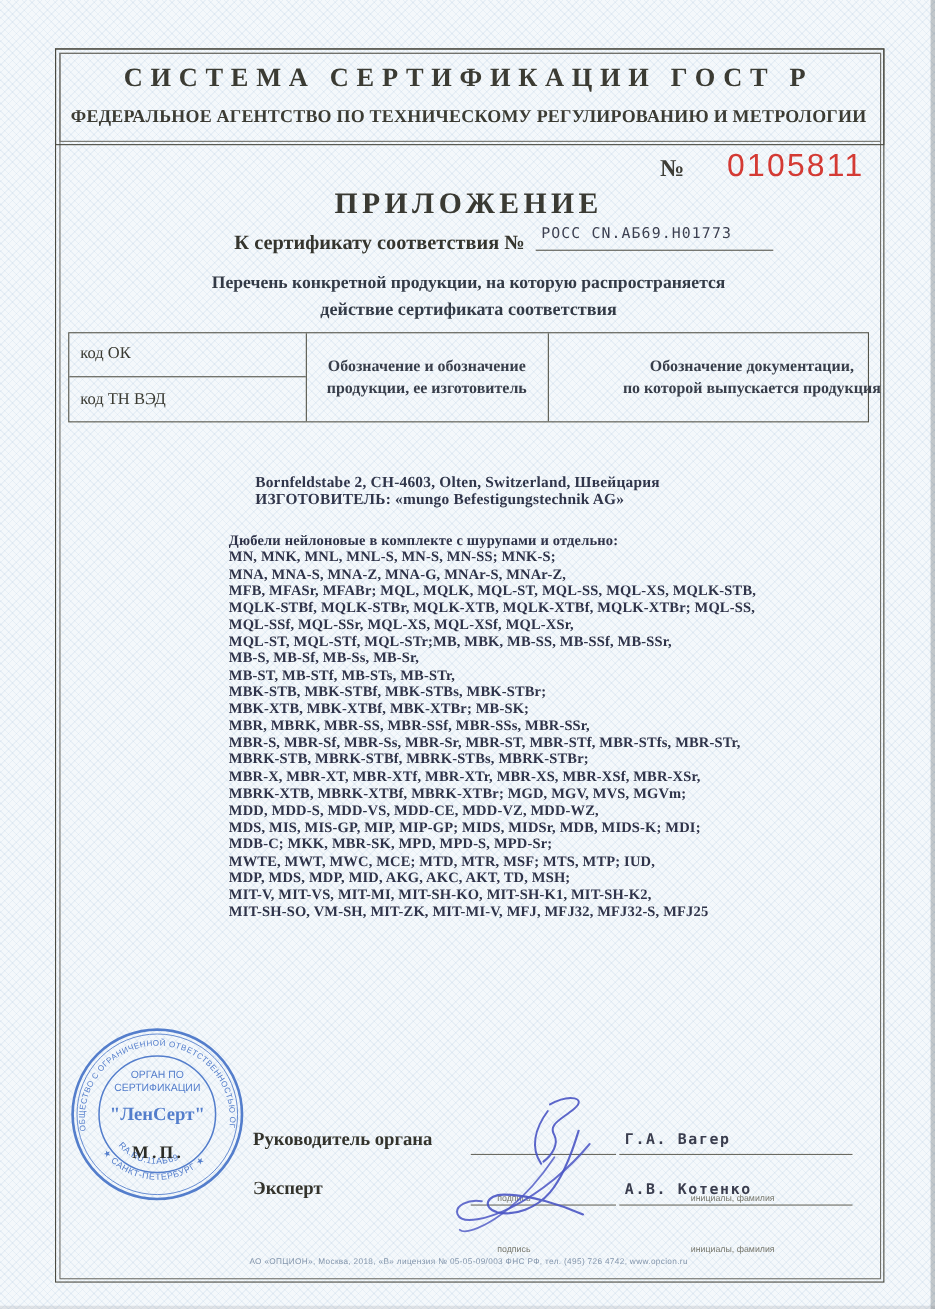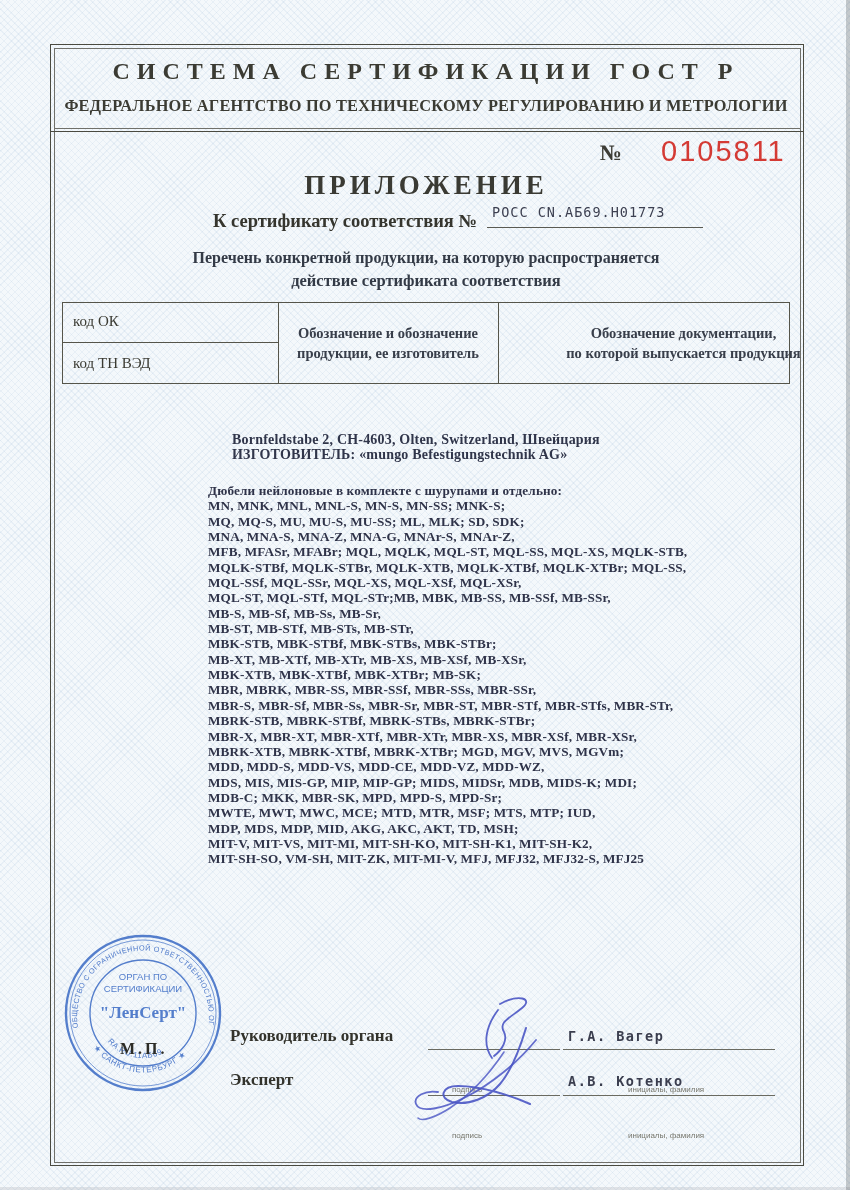--- a/index.html
+++ b/index.html
@@ -116,30 +116,28 @@
       <div>по которой выпускается продукция</div>
     </div>
   </div>
 
   <div class="abs mfr1">ИЗГОТОВИТЕЛЬ:  «mungo Befestigungstechnik AG»</div>
   <div class="abs mfr2">Bornfeldstabe 2, CH-4603, Olten, Switzerland, Швейцария</div>
 
   <div class="abs plist">
     <div class="pl">Дюбели нейлоновые в комплекте с шурупами и отдельно:</div>
     <div class="pl">MN, MNK, MNL, MNL-S, MN-S, MN-SS; MNK-S;</div>
-    <div class="pl">MQ, MQ-S, MU, MU-S, MU-SS; ML, MLK; SD, SDK;</div>
     <div class="pl">MNA, MNA-S, MNA-Z, MNA-G, MNAr-S, MNAr-Z,</div>
     <div class="pl">MFB, MFASr, MFABr; MQL, MQLK, MQL-ST, MQL-SS, MQL-XS, MQLK-STB,</div>
     <div class="pl">MQLK-STBf, MQLK-STBr, MQLK-XTB, MQLK-XTBf, MQLK-XTBr; MQL-SS,</div>
     <div class="pl">MQL-SSf, MQL-SSr, MQL-XS, MQL-XSf, MQL-XSr,</div>
     <div class="pl">MQL-ST, MQL-STf, MQL-STr;MB, MBK, MB-SS, MB-SSf, MB-SSr,</div>
     <div class="pl">MB-S, MB-Sf, MB-Ss, MB-Sr,</div>
     <div class="pl">MB-ST, MB-STf, MB-STs,  MB-STr,</div>
     <div class="pl">MBK-STB, MBK-STBf, MBK-STBs, MBK-STBr;</div>
-    <div class="pl">MB-XT, MB-XTf, MB-XTr, MB-XS, MB-XSf, MB-XSr,</div>
     <div class="pl">MBK-XTB, MBK-XTBf, MBK-XTBr; MB-SK;</div>
     <div class="pl">MBR, MBRK, MBR-SS, MBR-SSf, MBR-SSs, MBR-SSr,</div>
     <div class="pl">MBR-S, MBR-Sf, MBR-Ss, MBR-Sr, MBR-ST, MBR-STf, MBR-STfs, MBR-STr,</div>
     <div class="pl">MBRK-STB, MBRK-STBf, MBRK-STBs, MBRK-STBr;</div>
     <div class="pl">MBR-X, MBR-XT, MBR-XTf, MBR-XTr, MBR-XS,  MBR-XSf, MBR-XSr,</div>
     <div class="pl">MBRK-XTB, MBRK-XTBf, MBRK-XTBr; MGD, MGV, MVS, MGVm;</div>
     <div class="pl">MDD, MDD-S, MDD-VS, MDD-CE, MDD-VZ, MDD-WZ,</div>
     <div class="pl">MDS, MIS, MIS-GP, MIP, MIP-GP; MIDS, MIDSr, MDB, MIDS-K; MDI;</div>
     <div class="pl">MDB-C; MKK, MBR-SK, MPD, MPD-S, MPD-Sr;</div>
     <div class="pl">MWTE, MWT, MWC, MCE; MTD, MTR, MSF; MTS, MTP; IUD,</div>
@@ -187,16 +185,17 @@
 
   <svg class="abs sigwrap" style="left:438px; top:992px;" width="130" height="75" viewBox="0 0 130 75">
     <path d="M62 12 C 80 2, 96 6, 84 16 C 72 26, 60 30, 66 40 C 70 48, 64 58, 56 64 M60 18 C 48 34, 44 52, 54 66" fill="none" stroke="#4a55c4" stroke-width="1.8" stroke-linecap="round" opacity="0.9"></path>
   </svg>
   <svg class="abs sigwrap" style="left:408px; top:1022px;" width="220" height="105" viewBox="0 0 220 105">
     <path d="M118 6 C 112 26, 104 48, 92 62 C 80 76, 60 84, 44 80 C 30 76, 34 64, 50 64 C 74 64, 104 74, 122 82" fill="none" stroke="#4a55c4" stroke-width="2" stroke-linecap="round" opacity="0.9"></path>
     <path d="M128 18 C 110 40, 84 62, 56 76 C 36 86, 12 92, 8 82 C 5 74, 18 68, 30 70" fill="none" stroke="#4a55c4" stroke-width="1.8" stroke-linecap="round" opacity="0.85"></path>
     <path d="M96 30 C 84 48, 66 70, 42 86 C 28 95, 14 100, 10 96" fill="none" stroke="#4a55c4" stroke-width="1.6" stroke-linecap="round" opacity="0.8"></path>
   </svg>
 
+  <div class="abs footer">АО «ОПЦИОН», Москва, 2018, «В»    лицензия № 05-05-09/003 ФНС РФ,  тел. (495) 726 4742, www.opcion.ru</div>
 
   <div class="scan-edge-r"></div>
   <div class="scan-edge-b"></div>
 </div>
 
 </body></html>

